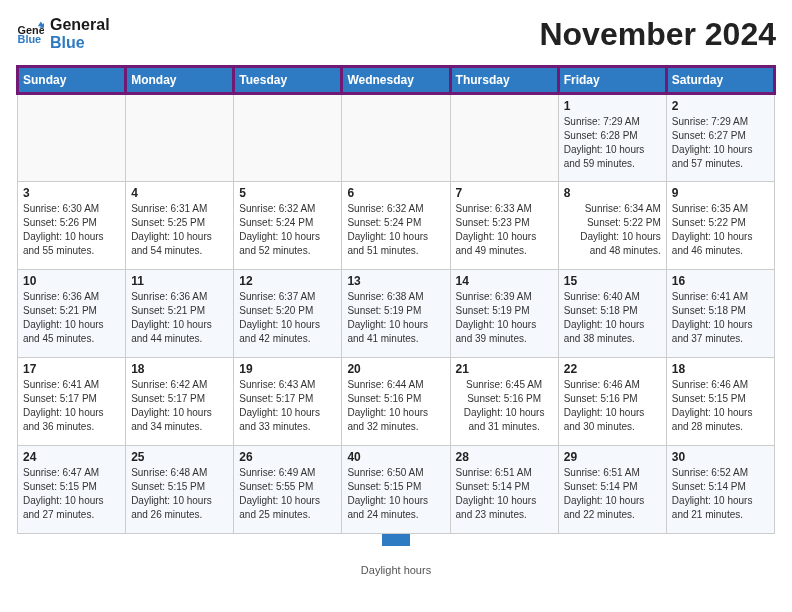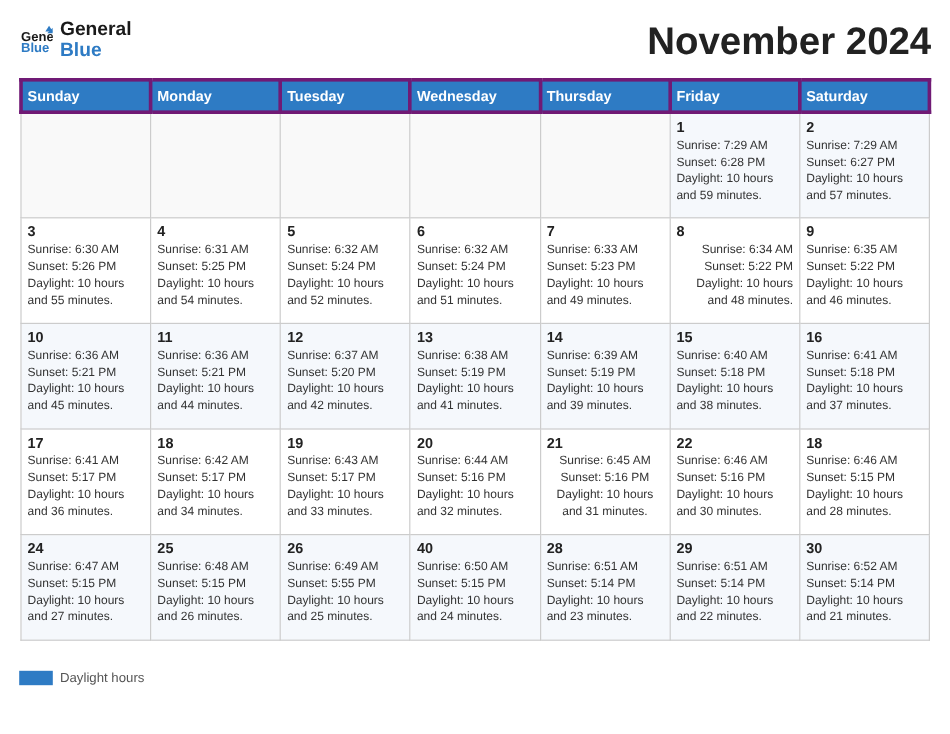--- a/index.html
+++ b/index.html
@@ -74,26 +74,27 @@
     }
     .day-info {
       font-size: 10px;
       color: #333;
       line-height: 1.4;
     }
     .empty-cell {
       background: #f9f9f9 !important;
     }
     .legend {
-      margin-top: 25px;
+      margin-top: 0;
       font-size: 11px;
       color: #555;
       display: flex;
       align-items: center;
-      gap: 6px;
+      gap: 18px;
+      flex-direction: column;
     }
     .legend-box {
       width: 28px;
       height: 12px;
       background: #2e7bc4;
       display: inline-block;
     }
   </style>
 </head>
 <body>

